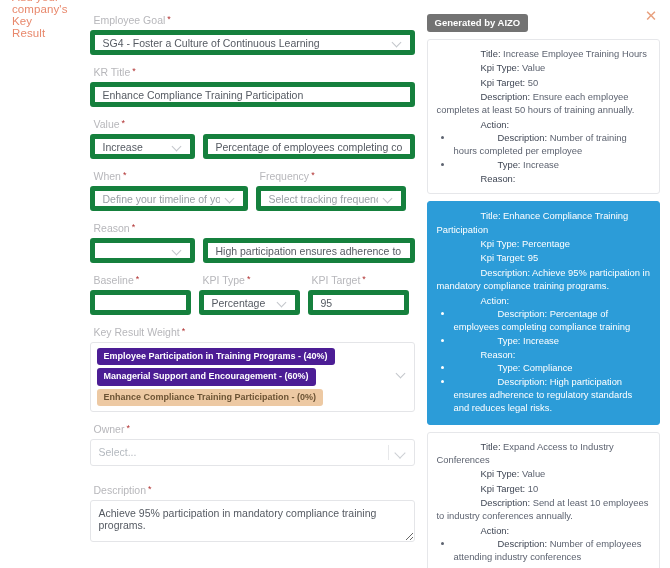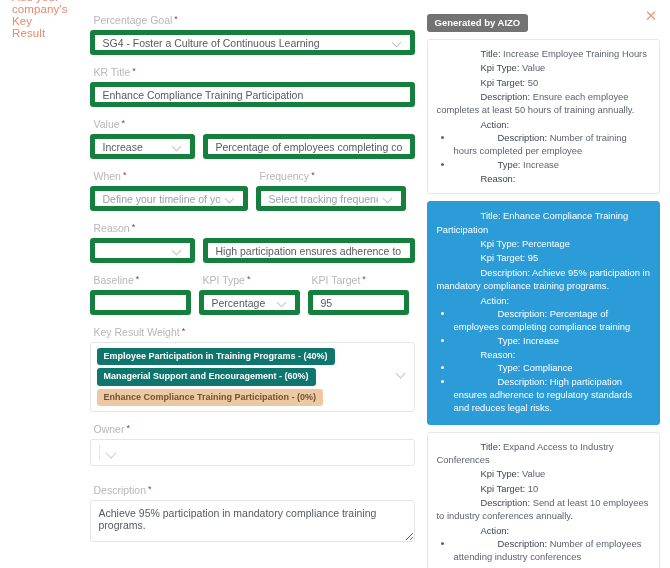--- a/index.html
+++ b/index.html
@@ -120,21 +120,21 @@
     display: flex;
     flex-direction: column;
     gap: 3px;
     align-items: flex-start;
   }
   .weights .chev { position: absolute; right: 8px; top: 26px; margin: 0; }
   .chip {
     font-size: 9px;
     font-weight: bold;
     color: #fff;
-    background: #0f766e;
+    background: #4c1d95;
     border-radius: 3px;
     padding: 3px 7px;
     line-height: 1.25;
     white-space: nowrap;
   }
   .chip.tan { background: #edc9a3; color: #6b5334; }
 
   
   .owner {
     border: 1px solid #e4e5e8;
@@ -230,21 +230,21 @@
   <div class="modal-header">
     <span class="modal-title">Add your company's Key Result</span>
   </div>
   <button class="close-btn">✕</button>
 
   <div class="body-cols">
 
     <div class="form-col">
 
       <div class="mb">
-        <label class="field-label"><span>Percentage Goal</span><span class="req">*</span></label>
+        <label class="field-label"><span>Employee Goal</span><span class="req">*</span></label>
         <div class="ctrl sel">
           <span class="val">SG4 - Foster a Culture of Continuous Learning</span>
           <span class="chev"></span>
         </div>
       </div>
 
       <div class="mb">
         <label class="field-label"><span>KR Title</span><span class="req">*</span></label>
         <div class="ctrl">
           <span class="val">Enhance Compliance Training Participation</span>
@@ -322,20 +322,21 @@
           <span class="chip">Employee Participation in Training Programs - (40%)</span>
           <span class="chip">Managerial Support and Encouragement - (60%)</span>
           <span class="chip tan">Enhance Compliance Training Participation - (0%)</span>
           <span class="chev"></span>
         </div>
       </div>
 
       <div class="mb">
         <label class="field-label"><span>Owner</span><span class="req">*</span></label>
         <div class="owner">
+          <span class="ph">Select...</span>
           <span class="divider"></span>
           <span class="chev"></span>
         </div>
       </div>
 
       <div class="mt-big">
         <label class="field-label"><span>Description</span><span class="req">*</span></label>
         <textarea class="desc" style="">Achieve 95% participation in mandatory compliance training programs.</textarea>
       </div>
 

